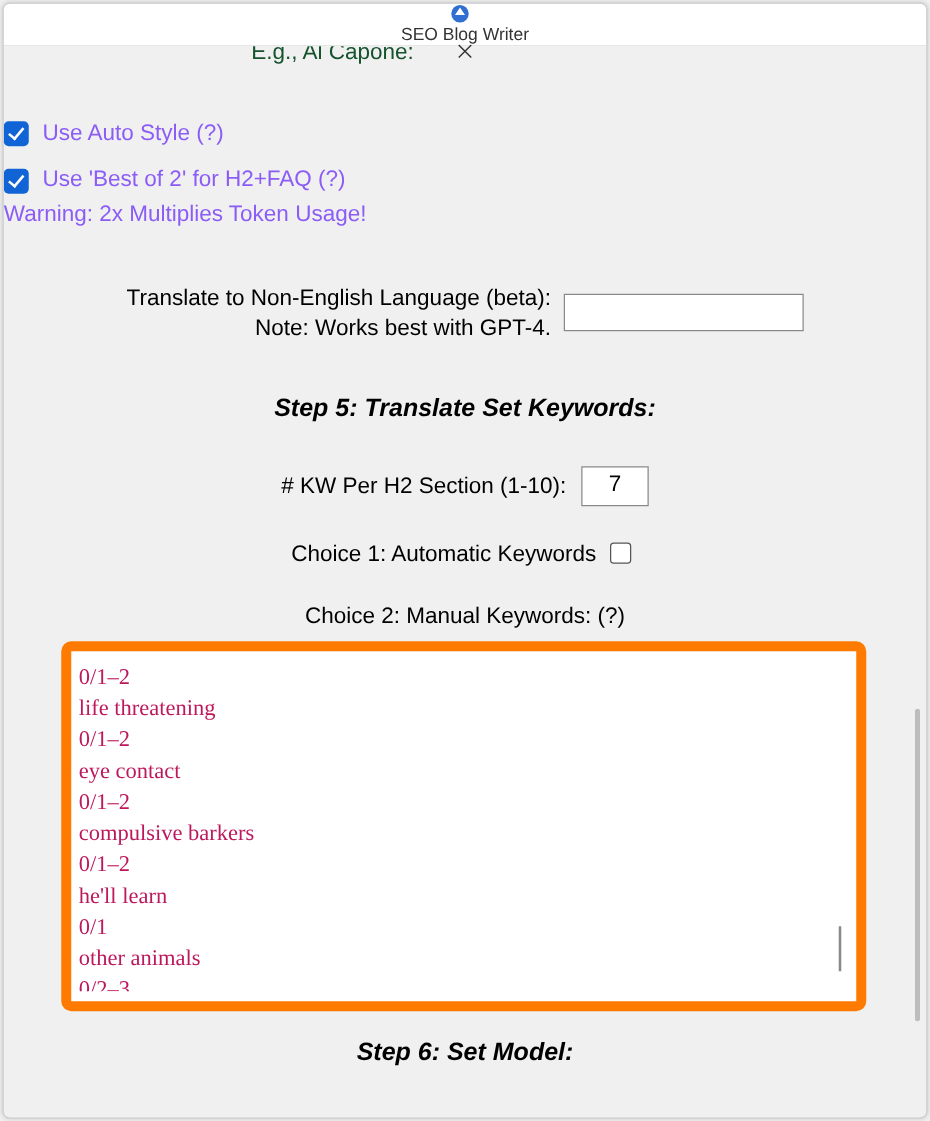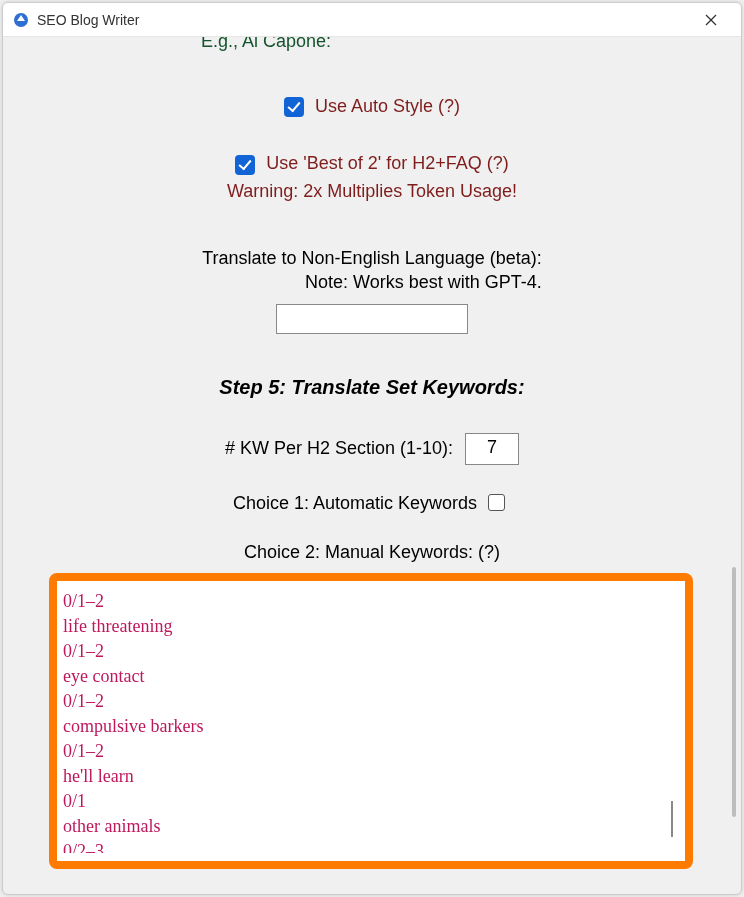--- a/index.html
+++ b/index.html
@@ -24,20 +24,21 @@
     }
     .titlebar {
       height: 34px;
       background: #ffffff;
       border-bottom: 1px solid #e6e6e6;
       display: flex;
       align-items: center;
       padding: 0 10px;
       font-size: 14px;
       color: #333;
+      flex-direction: column;
     }
     .titlebar .app-icon {
       width: 16px;
       height: 16px;
       margin-right: 8px;
       display: inline-flex;
       align-items: center;
       justify-content: center;
     }
     .titlebar .title-text { flex: 0 0 auto; }
@@ -88,23 +89,23 @@
       border: 1px solid #888;
     }
     .eg-row {
       text-align: left;
       padding-left: 198px;
       font-size: 18px;
       color: #14532d;
       margin-top: -6px;
     }
     .center-block {
-      text-align: center;
-      font-size: 18px;
-      color: #7f1d1d;
+      text-align: left;
+      font-size: 18px;
+      color: #8b5cf6;
     }
     .checkbox {
       display: inline-block;
       width: 20px;
       height: 20px;
       border-radius: 4px;
       background: #1064d6;
       position: relative;
       vertical-align: middle;
       margin-right: 6px;
@@ -122,29 +123,28 @@
       left: 4px;
       top: 5px;
       width: 10px;
       height: 5px;
       border-left: 2.5px solid #fff;
       border-bottom: 2.5px solid #fff;
       transform: rotate(-50deg);
     }
     .checkbox.empty::after { display: none; }
     .row-use-auto { margin-top: 44px; }
-    .row-bestof2 { margin-top: 36px; }
+    .row-bestof2 { margin-top: 16px; }
     .row-warning { margin-top: 6px; font-size: 18px; }
     .translate-block { margin-top: 44px; text-align: center; }
     .translate-row {
       display: flex;
       align-items: center;
       justify-content: center;
       gap: 10px;
-      flex-direction: column;
     }
     .translate-labels {
       text-align: right;
       font-size: 18px;
       line-height: 24px;
     }
     .translate-input {
       width: 192px;
       height: 30px;
       background: #fff;

